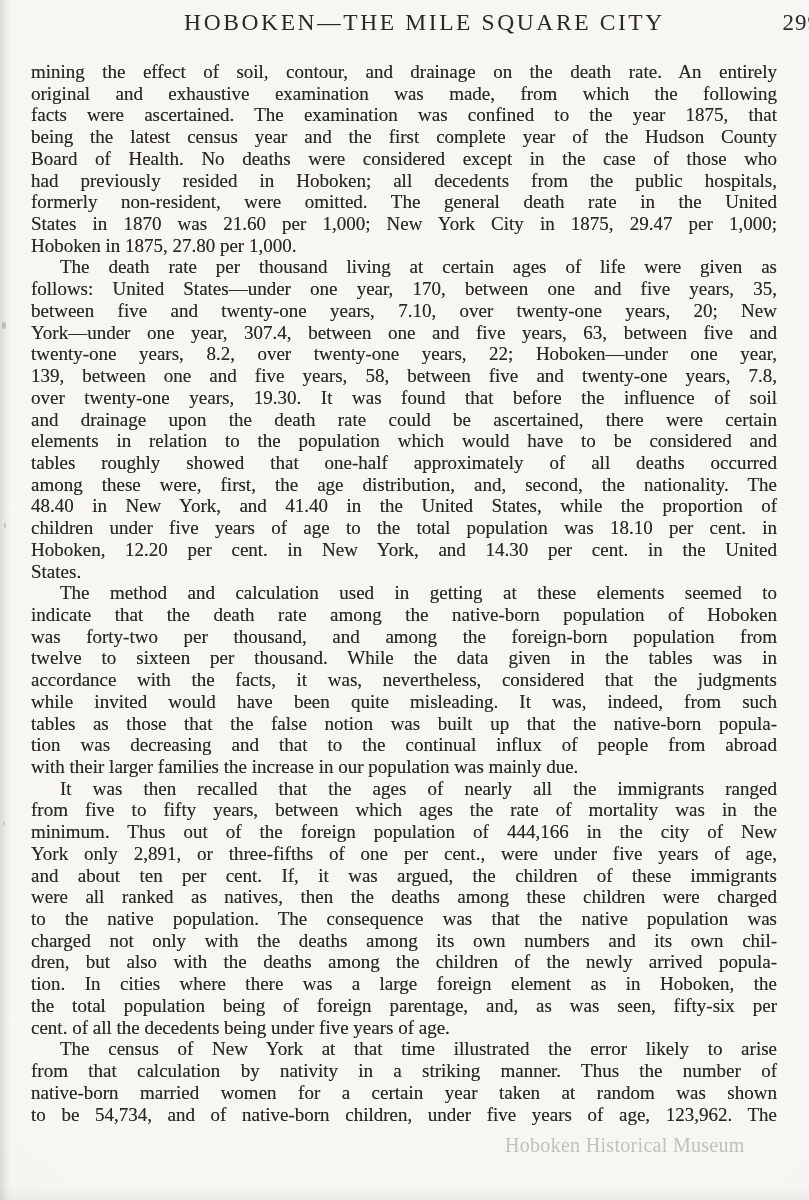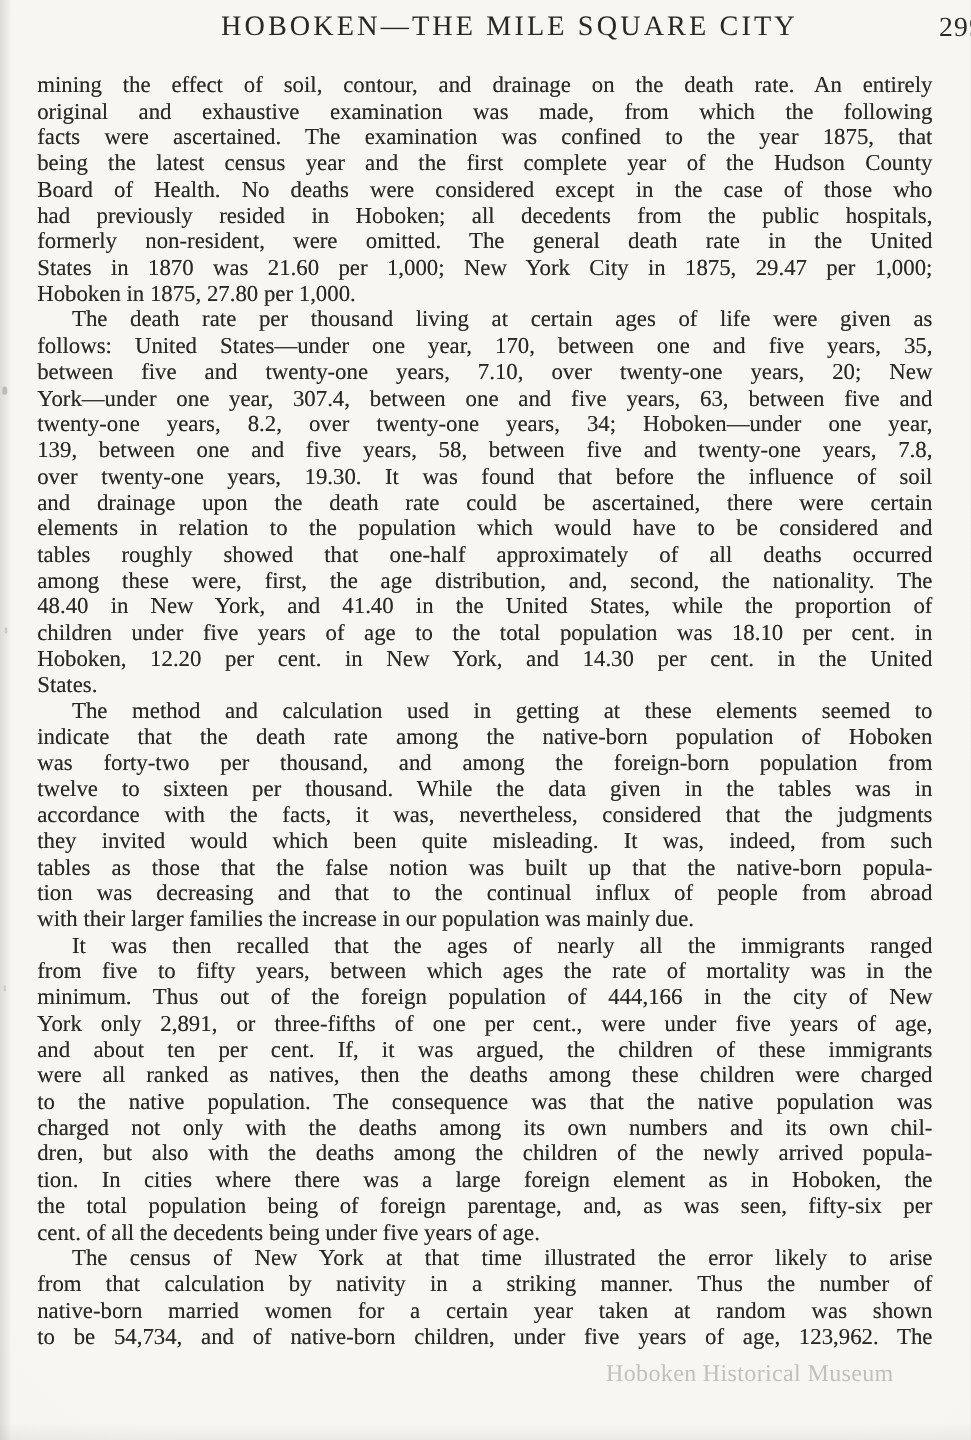--- a/index.html
+++ b/index.html
@@ -97,38 +97,38 @@
     <div class="line">Board of Health. No deaths were considered except in the case of those who</div>
     <div class="line">had previously resided in Hoboken; all decedents from the public hospitals,</div>
     <div class="line">formerly non-resident, were omitted. The general death rate in the United</div>
     <div class="line">States in 1870 was 21.60 per 1,000; New York City in 1875, 29.47 per 1,000;</div>
     <div class="line plast">Hoboken in 1875, 27.80 per 1,000.</div>
 
     <div class="line indent">The death rate per thousand living at certain ages of life were given as</div>
     <div class="line">follows: United States—under one year, 170, between one and five years, 35,</div>
     <div class="line">between five and twenty-one years, 7.10, over twenty-one years, 20; New</div>
     <div class="line">York—under one year, 307.4, between one and five years, 63, between five and</div>
-    <div class="line">twenty-one years, 8.2, over twenty-one years, 34; Hoboken—under one year,</div>
+    <div class="line">twenty-one years, 8.2, over twenty-one years, 22; Hoboken—under one year,</div>
     <div class="line">139, between one and five years, 58, between five and twenty-one years, 7.8,</div>
     <div class="line">over twenty-one years, 19.30. It was found that before the influence of soil</div>
     <div class="line">and drainage upon the death rate could be ascertained, there were certain</div>
     <div class="line">elements in relation to the population which would have to be considered and</div>
     <div class="line">tables roughly showed that one-half approximately of all deaths occurred</div>
     <div class="line">among these were, first, the age distribution, and, second, the nationality. The</div>
     <div class="line">48.40 in New York, and 41.40 in the United States, while the proportion of</div>
     <div class="line">children under five years of age to the total population was 18.10 per cent. in</div>
     <div class="line">Hoboken, 12.20 per cent. in New York, and 14.30 per cent. in the United</div>
     <div class="line plast">States.</div>
 
     <div class="line indent">The method and calculation used in getting at these elements seemed to</div>
     <div class="line">indicate that the death rate among the native-born population of Hoboken</div>
     <div class="line">was forty-two per thousand, and among the foreign-born population from</div>
     <div class="line">twelve to sixteen per thousand. While the data given in the tables was in</div>
     <div class="line">accordance with the facts, it was, nevertheless, considered that the judgments</div>
-    <div class="line">they invited would which been quite misleading. It was, indeed, from such</div>
+    <div class="line">while invited would have been quite misleading. It was, indeed, from such</div>
     <div class="line">tables as those that the false notion was built up that the native-born popula-</div>
     <div class="line">tion was decreasing and that to the continual influx of people from abroad</div>
     <div class="line plast">with their larger families the increase in our population was mainly due.</div>
 
     <div class="line indent">It was then recalled that the ages of nearly all the immigrants ranged</div>
     <div class="line">from five to fifty years, between which ages the rate of mortality was in the</div>
     <div class="line">minimum. Thus out of the foreign population of 444,166 in the city of New</div>
     <div class="line">York only 2,891, or three-fifths of one per cent., were under five years of age,</div>
     <div class="line">and about ten per cent. If, it was argued, the children of these immigrants</div>
     <div class="line">were all ranked as natives, then the deaths among these children were charged</div>

